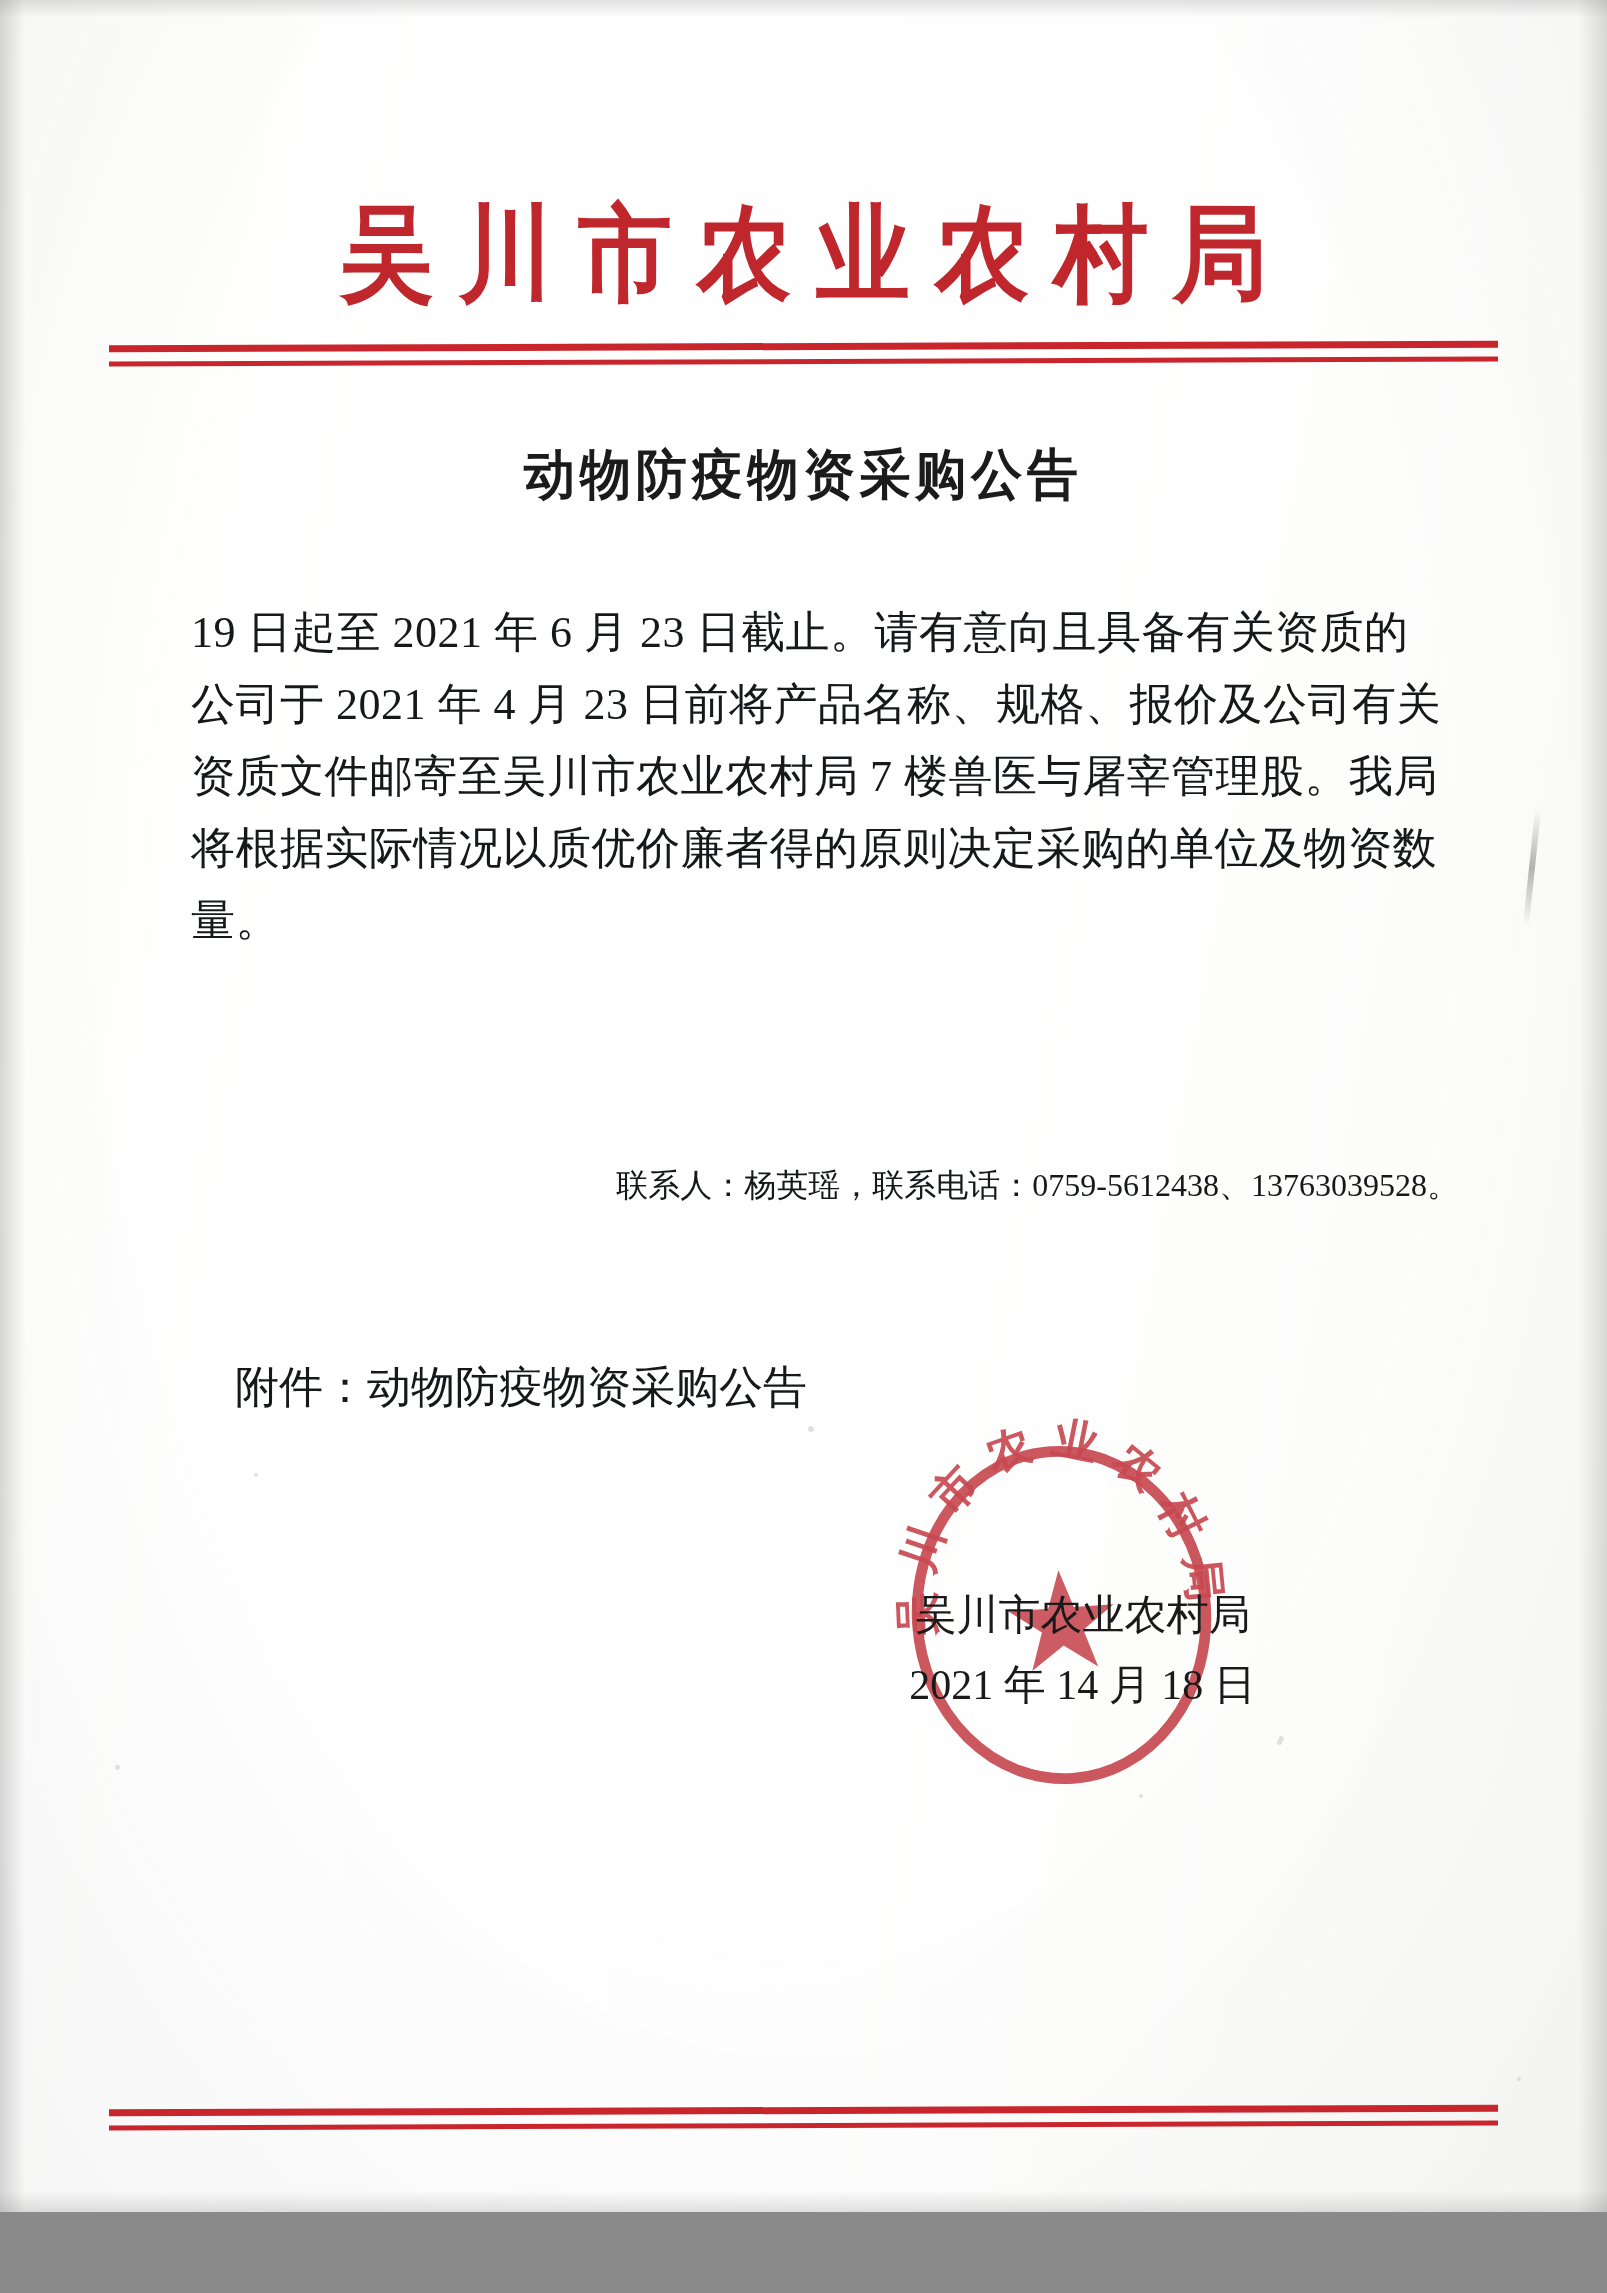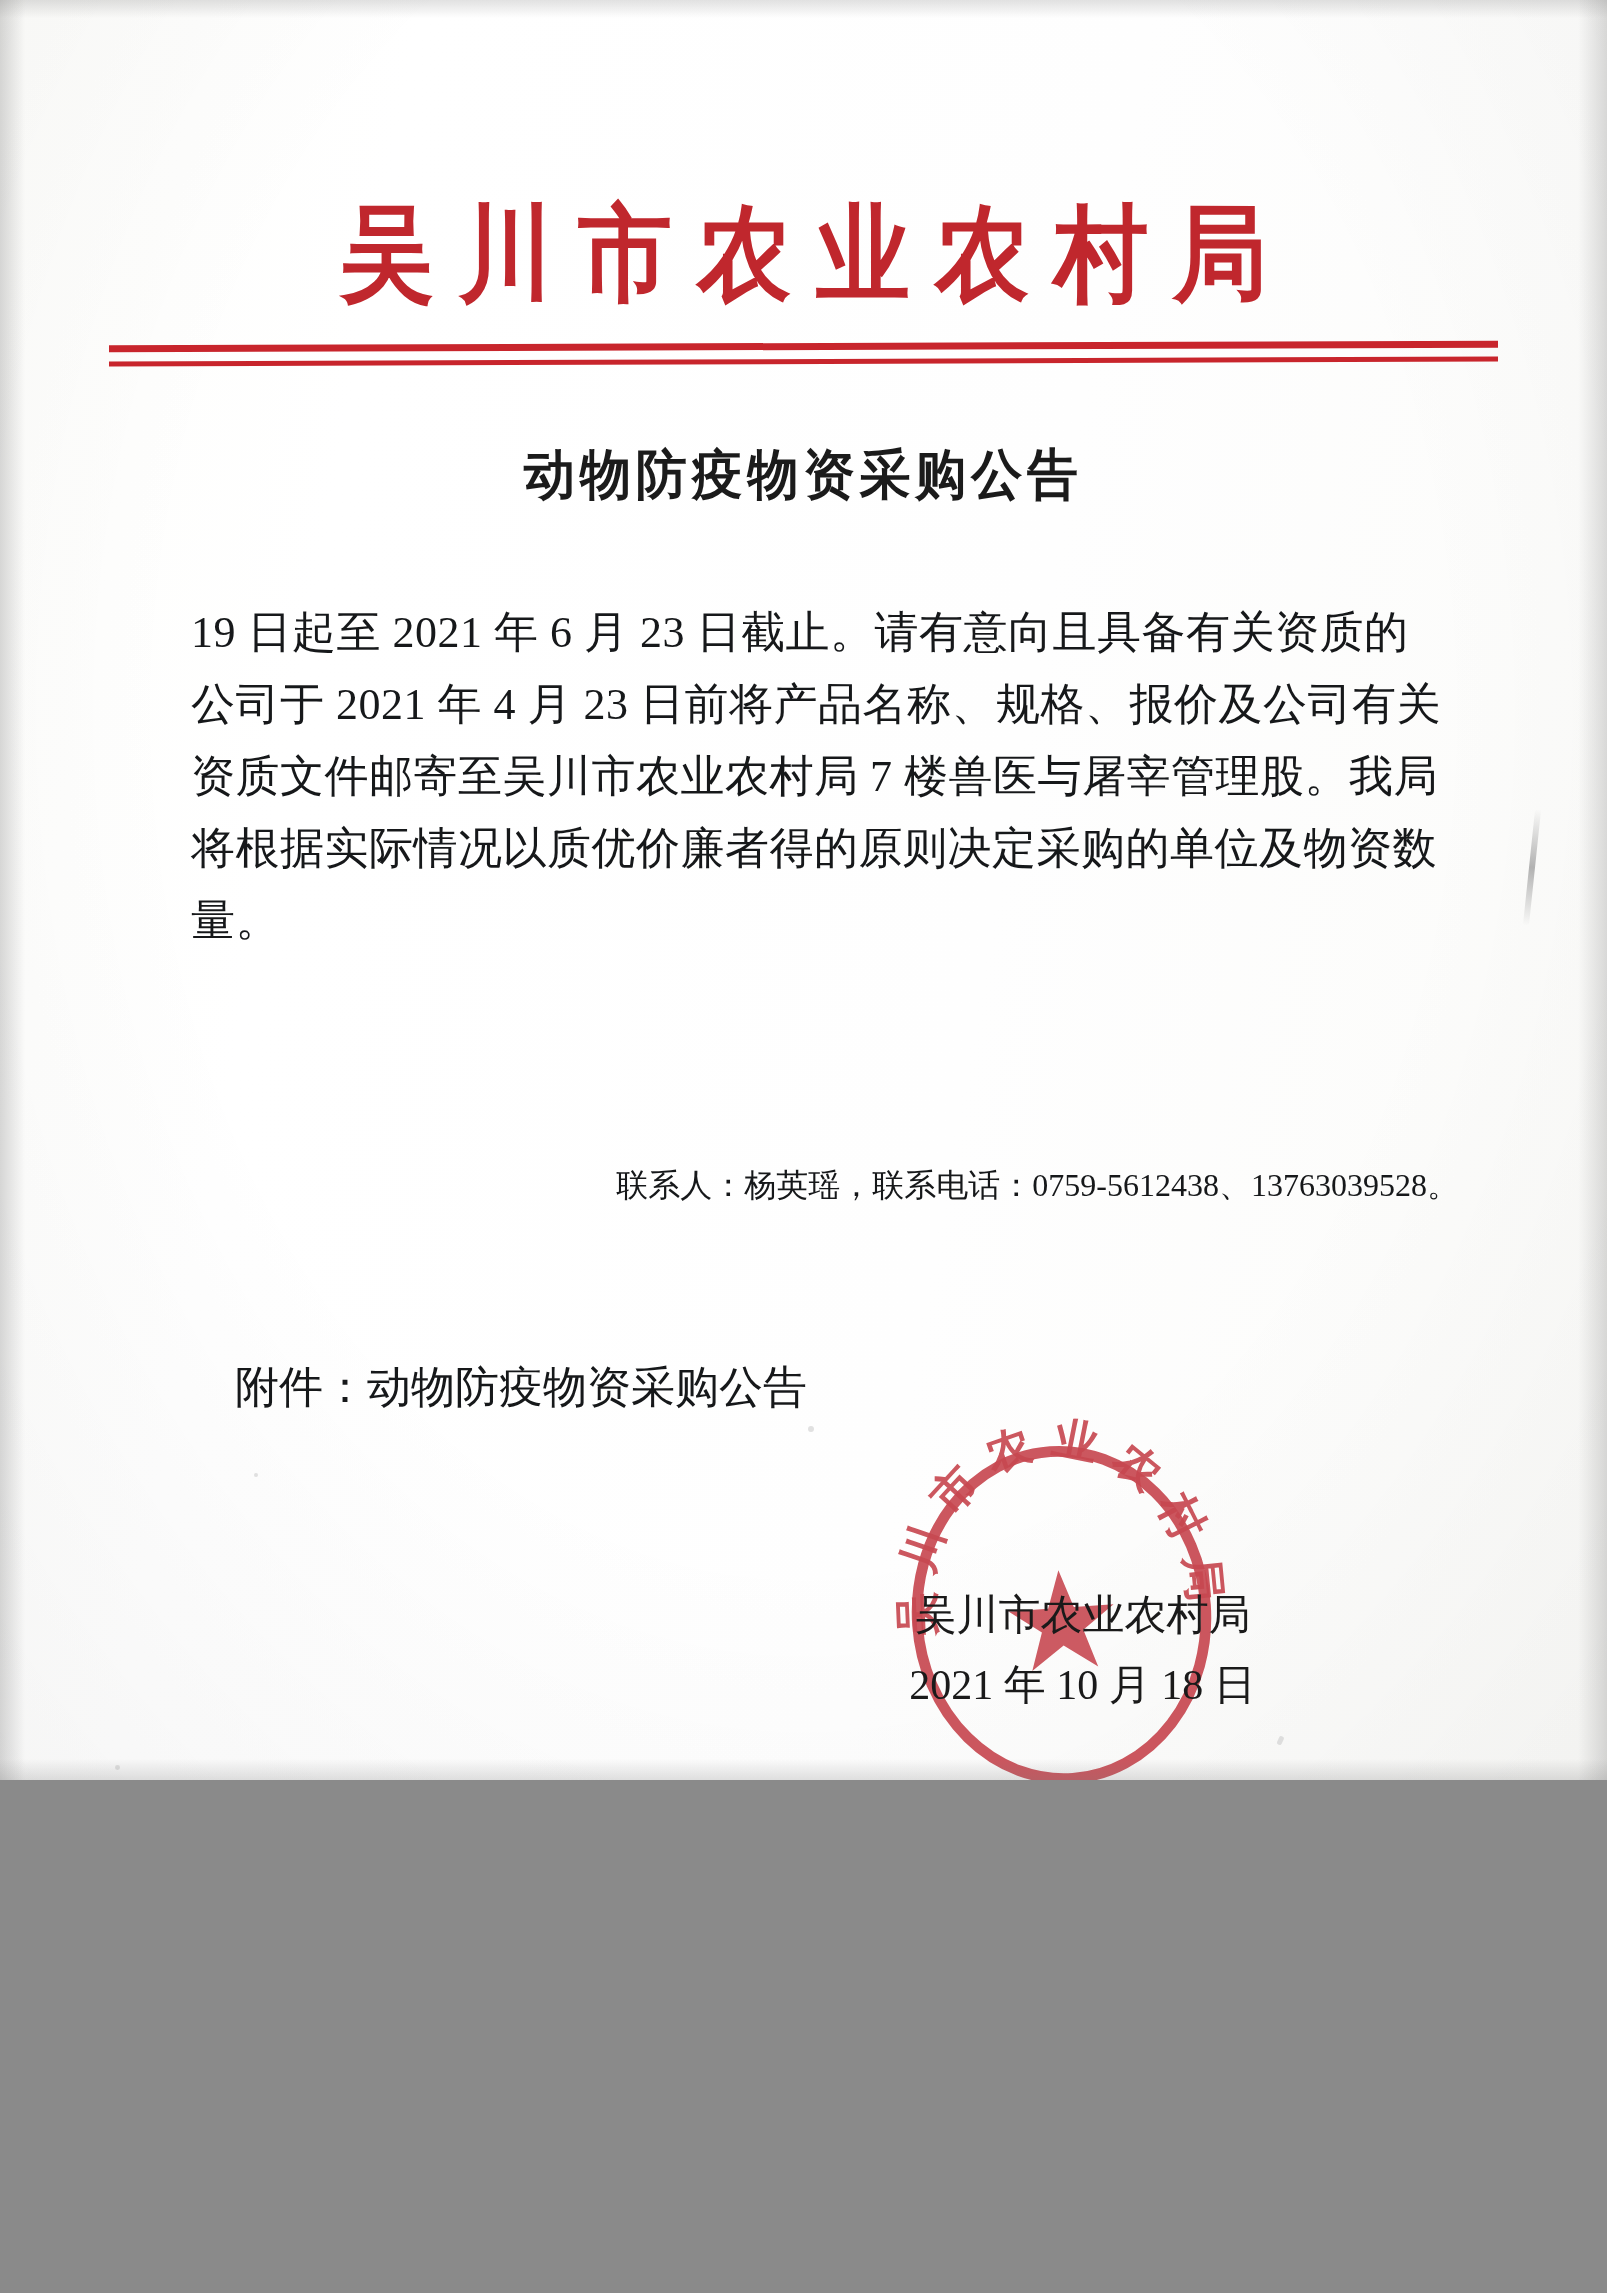--- a/index.html
+++ b/index.html
@@ -7,21 +7,21 @@
     margin: 0;
     padding: 0;
     background: #8a8a8a;
   }
   body {
     font-family: "Liberation Serif", "DejaVu Serif", serif;
   }
   .page {
     position: relative;
     width: 1607px;
-    height: 1780px;
+    height: 2212px;
     margin: 0 auto;
     background: #ffffff;
     overflow: hidden;
   }
   
   .paper-tint {
     position: absolute;
     inset: 0;
     background:
       radial-gradient(ellipse at 50% 40%, rgba(255,255,255,0) 55%, rgba(0,0,0,0.035) 100%),
@@ -252,21 +252,21 @@
           <textPath href="#sealArc" startOffset="50%" text-anchor="middle">吴川市农业农村局</textPath>
         </text>
         <g transform="translate(190,210)" fill="#c0303a" opacity="0.9">
           <polygon points="0,-56 13.2,-17.3 54,-17.3 21.3,6.6 33.9,45.3 0,21.4 -33.9,45.3 -21.3,6.6 -54,-17.3 -13.2,-17.3"></polygon>
         </g>
       </svg>
     </div>
 
     <div class="signature-block">
       <div class="sig-line">吴川市农业农村局</div>
-      <div class="sig-line">2021 年 10 月 18 日</div>
+      <div class="sig-line">2021 年 14 月 18 日</div>
     </div>
 
     <div class="rule-double rule-bottom">
       <div class="rule-thick"></div>
       <div class="rule-gap"></div>
       <div class="rule-thin"></div>
     </div>
 
     <div class="crease"></div>
     <div class="speck" style="left:115px; top:1765px; width:4.9px; height:4.9px;"></div>

